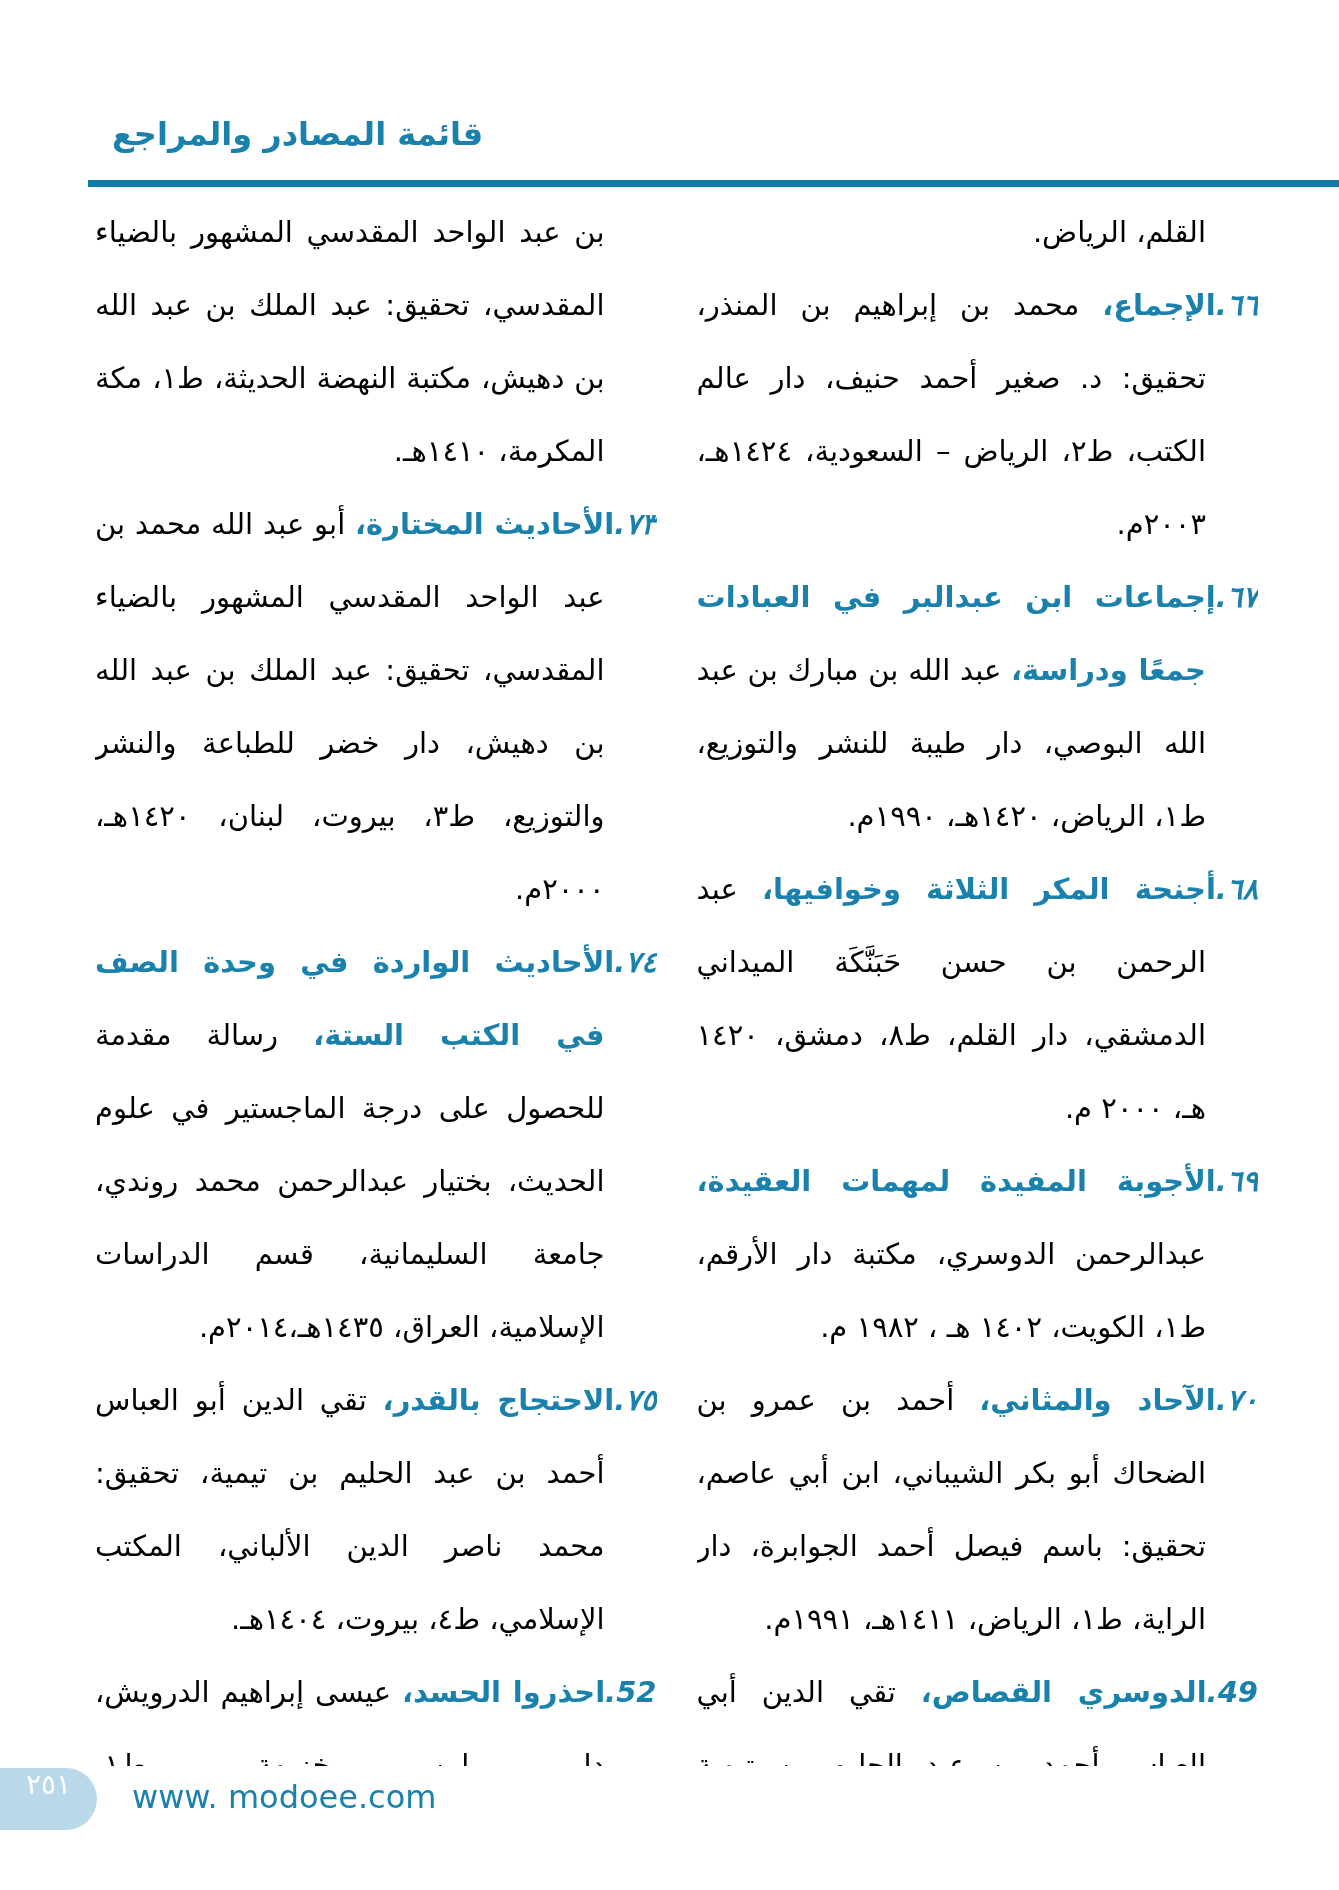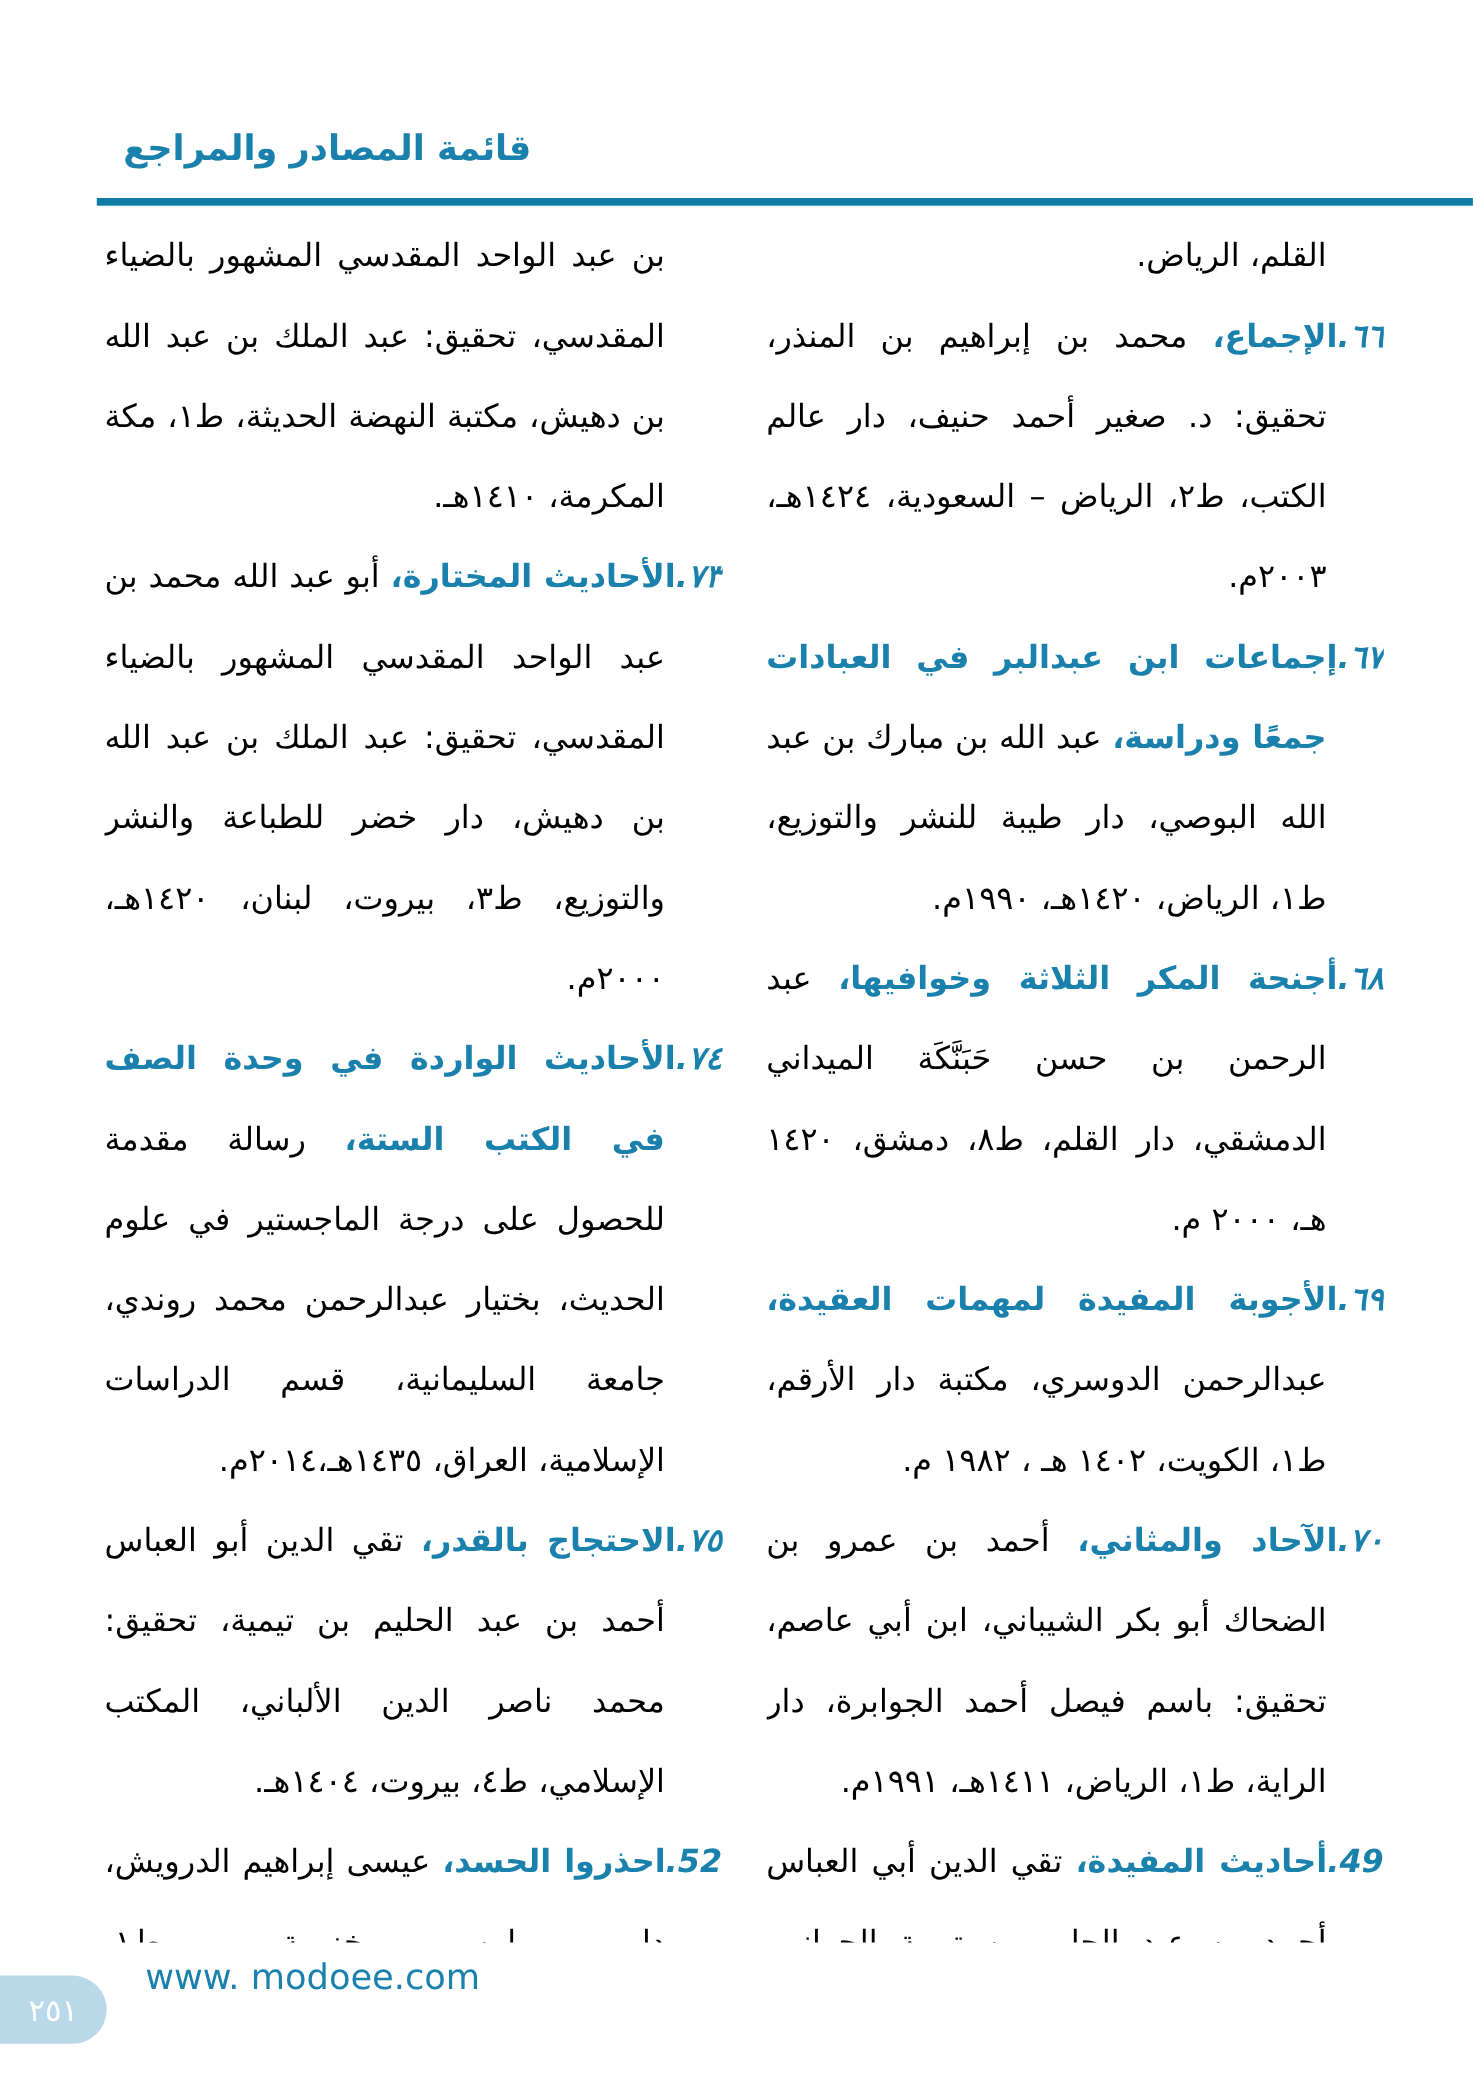--- a/index.html
+++ b/index.html
@@ -87,23 +87,22 @@
   
   .page-number-badge {
     position: absolute;
     left: 0;
     top: 1768px;
     width: 97px;
     height: 62px;
     background: var(--pill_bg);
     border-radius: 0 31px 31px 0;
     display: flex;
-    align-items: center;
+    align-items: flex-start;
     justify-content: center;
-    margin-top: 28px;
   }
   .page-number-badge span {
     color: var(--pill_text);
     font-size: 28px;
     letter-spacing: 4px;
   }
   .site-url {
     position: absolute;
     left: 132px;
     top: 1778px;
@@ -128,21 +127,21 @@
       <p class="entry"><span class="entry-num">٦٦.</span><span class="entry-title">الإجماع،</span><span class="entry-body"> محمد بن إبراهيم بن المنذر، تحقيق: د. صغير أحمد حنيف، دار عالم الكتب، ط٢، الرياض – السعودية، ١٤٢٤هـ، ٢٠٠٣م.</span></p>
 
       <p class="entry"><span class="entry-num">٦٧.</span><span class="entry-title">إجماعات ابن عبدالبر في العبادات جمعًا ودراسة،</span><span class="entry-body"> عبد الله بن مبارك بن عبد الله البوصي، دار طيبة للنشر والتوزيع، ط١، الرياض، ١٤٢٠هـ، ١٩٩٠م.</span></p>
 
       <p class="entry"><span class="entry-num">٦٨.</span><span class="entry-title">أجنحة المكر الثلاثة وخوافيها،</span><span class="entry-body"> عبد الرحمن بن حسن حَبَنَّكَة الميداني الدمشقي، دار القلم، ط٨، دمشق، ١٤٢٠ هـ، ٢٠٠٠ م.</span></p>
 
       <p class="entry"><span class="entry-num">٦٩.</span><span class="entry-title">الأجوبة المفيدة لمهمات العقيدة،</span><span class="entry-body"> عبدالرحمن الدوسري، مكتبة دار الأرقم، ط١، الكويت، ١٤٠٢ هـ ، ١٩٨٢ م.</span></p>
 
       <p class="entry"><span class="entry-num">٧٠.</span><span class="entry-title">الآحاد والمثاني،</span><span class="entry-body"> أحمد بن عمرو بن الضحاك أبو بكر الشيباني، ابن أبي عاصم، تحقيق: باسم فيصل أحمد الجوابرة، دار الراية، ط١، الرياض، ١٤١١هـ، ١٩٩١م.</span></p>
 
-      <p class="entry"><span class="entry-num">49.</span><span class="entry-title">أحاديث المفيدة،</span><span class="entry-body"> تقي الدين أبي العباس أحمد بن عبد الحليم بن تيمية الحراني، المكتب الإسلامي، دمشق، بيروت.</span></p>
+      <p class="entry"><span class="entry-num">49.</span><span class="entry-title">الدوسري القصاص،</span><span class="entry-body"> تقي الدين أبي العباس أحمد بن عبد الحليم بن تيمية الحراني، المكتب الإسلامي، دمشق، بيروت.</span></p>
 
       <p class="entry"><span class="entry-num">٧٢.</span><span class="entry-title">الأحاديث المختارة،</span><span class="entry-body"> أبو عبد الله محمد</span></p>
     </div>
 
     <div class="col">
       <p class="lead-para">بن عبد الواحد المقدسي المشهور بالضياء المقدسي، تحقيق: عبد الملك بن عبد الله بن دهيش، مكتبة النهضة الحديثة، ط١، مكة المكرمة، ١٤١٠هـ.</p>
 
       <p class="entry"><span class="entry-num">٧٣.</span><span class="entry-title">الأحاديث المختارة،</span><span class="entry-body"> أبو عبد الله محمد بن عبد الواحد المقدسي المشهور بالضياء المقدسي، تحقيق: عبد الملك بن عبد الله بن دهيش، دار خضر للطباعة والنشر والتوزيع، ط٣، بيروت، لبنان، ١٤٢٠هـ، ٢٠٠٠م.</span></p>
 
       <p class="entry"><span class="entry-num">٧٤.</span><span class="entry-title">الأحاديث الواردة في وحدة الصف في الكتب الستة،</span><span class="entry-body"> رسالة مقدمة للحصول على درجة الماجستير في علوم الحديث، بختيار عبدالرحمن محمد روندي، جامعة السليمانية، قسم الدراسات الإسلامية، العراق، ١٤٣٥هـ،٢٠١٤م.</span></p>

